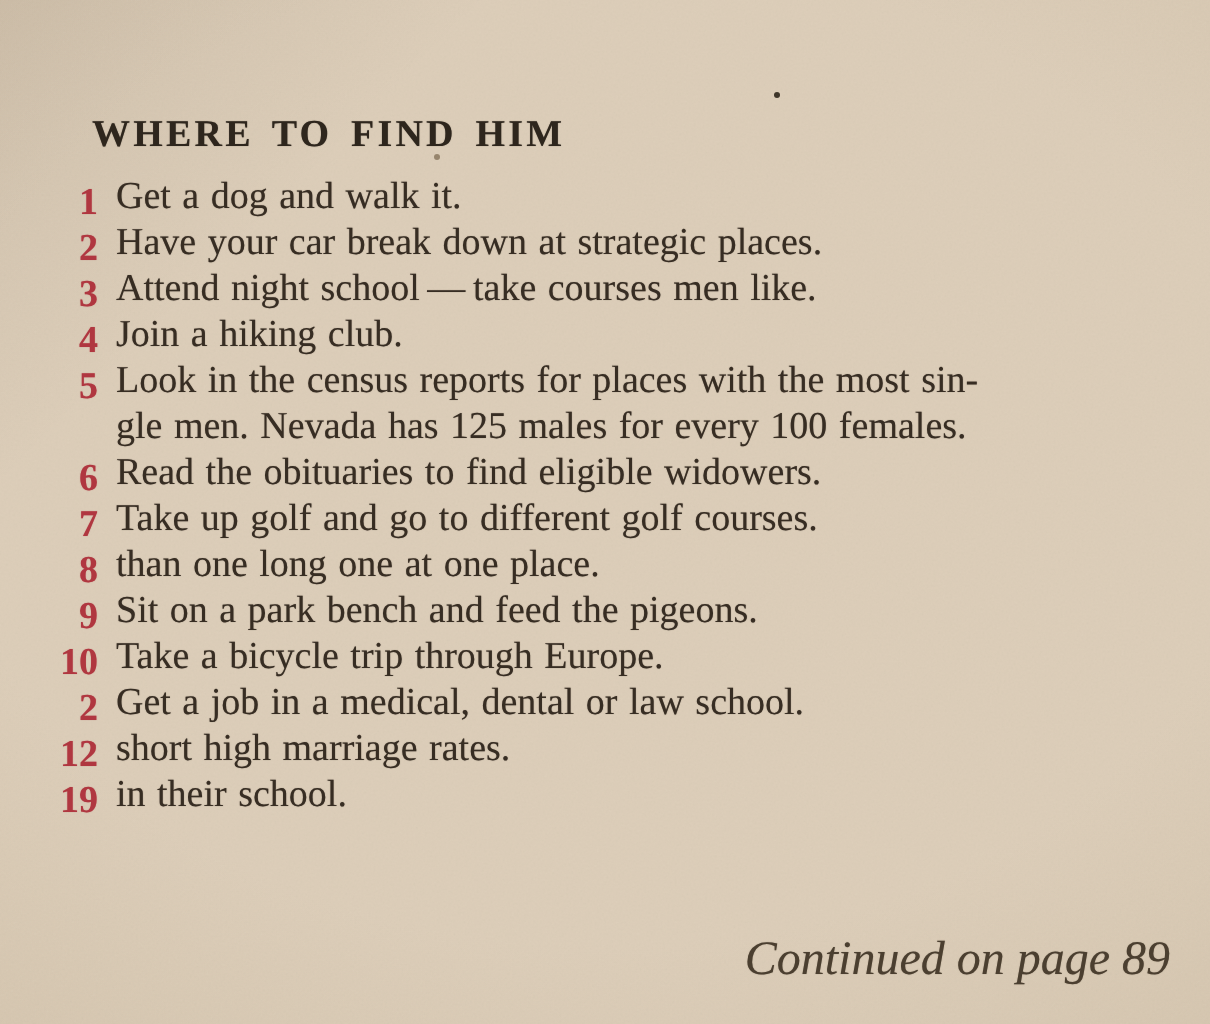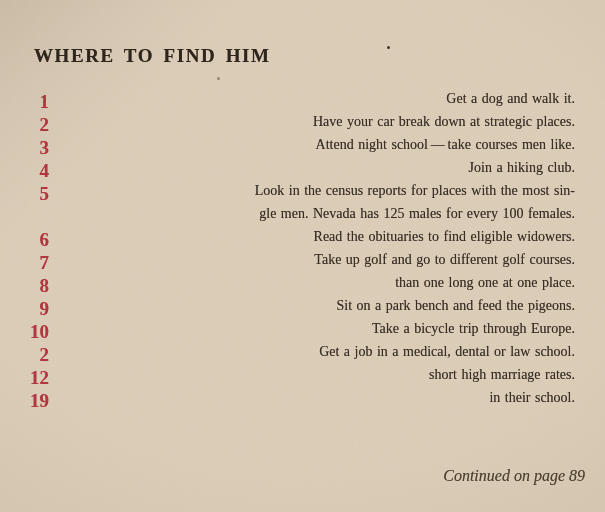--- a/index.html
+++ b/index.html
@@ -25,21 +25,21 @@
   .noise {
     position: absolute;
     inset: 0;
     pointer-events: none;
     opacity: 0.9;
   }
   .page-title {
     position: absolute;
     left: 30px;
     top: 41px;
-    margin: 4px;
+    margin: 16px;
     font-size: 19px;
     font-weight: bold;
     letter-spacing: 1.6px;
     word-spacing: 3px;
     color: var(--ink-title, #2e261d);
     text-shadow: 0 0 0.5px rgba(46,38,29,0.55);
     white-space: nowrap;
   }
   .list {
     position: absolute;
@@ -57,33 +57,32 @@
     top: 3px;
     width: 19px;
     text-align: right;
     font-size: 19px;
     font-weight: bold;
     line-height: 23px;
     color: var(--number-red, #b03740);
     text-shadow: 0 0 0.5px rgba(176,55,64,0.5);
   }
   .item .line {
-    font-size: 14px;
+    font-size: 19px;
     line-height: 23px;
     word-spacing: 1px;
     color: var(--ink, #372d23);
     text-shadow: 0 0 0.5px rgba(55,45,35,0.5);
     white-space: nowrap;
-    text-align: right;
   }
   .continued {
     position: absolute;
     top: 467px;
     right: 20px;
-    font-size: 16px;
+    font-size: 24px;
     font-style: italic;
     color: var(--muted-ink, #4b3f30);
     text-shadow: 0 0 0.5px rgba(75,63,48,0.5);
     white-space: nowrap;
   }
   .speck {
     position: absolute;
     border-radius: 50%;
     pointer-events: none;
   }

